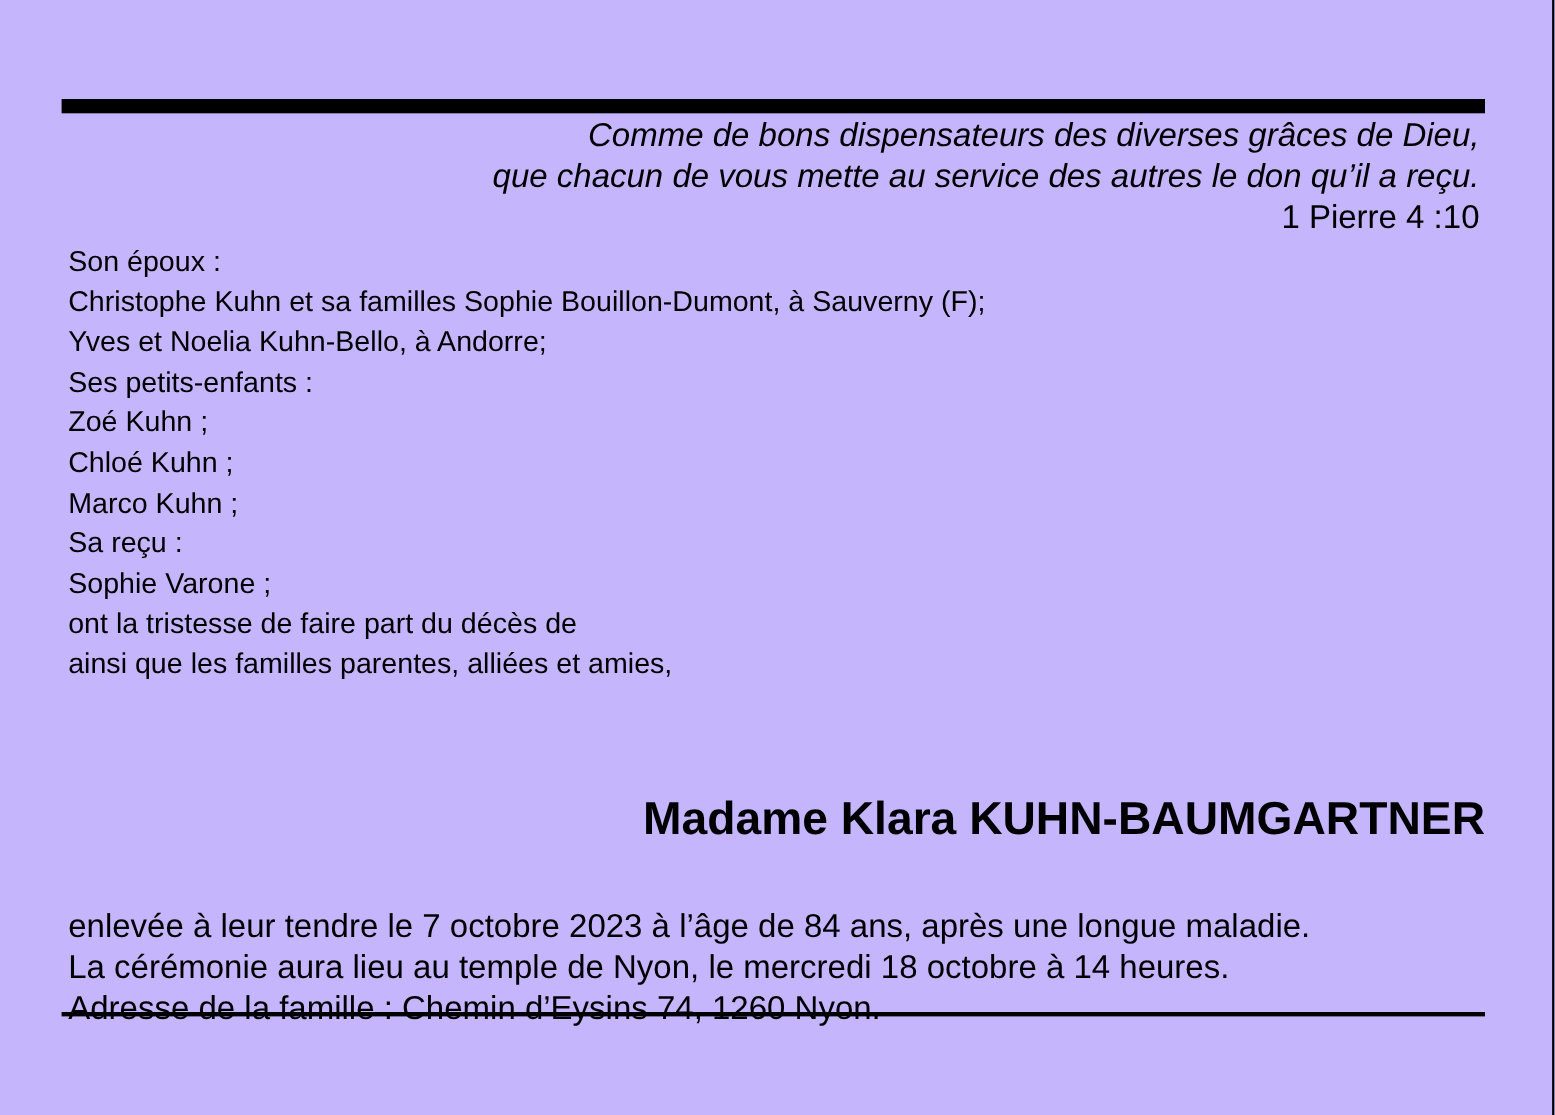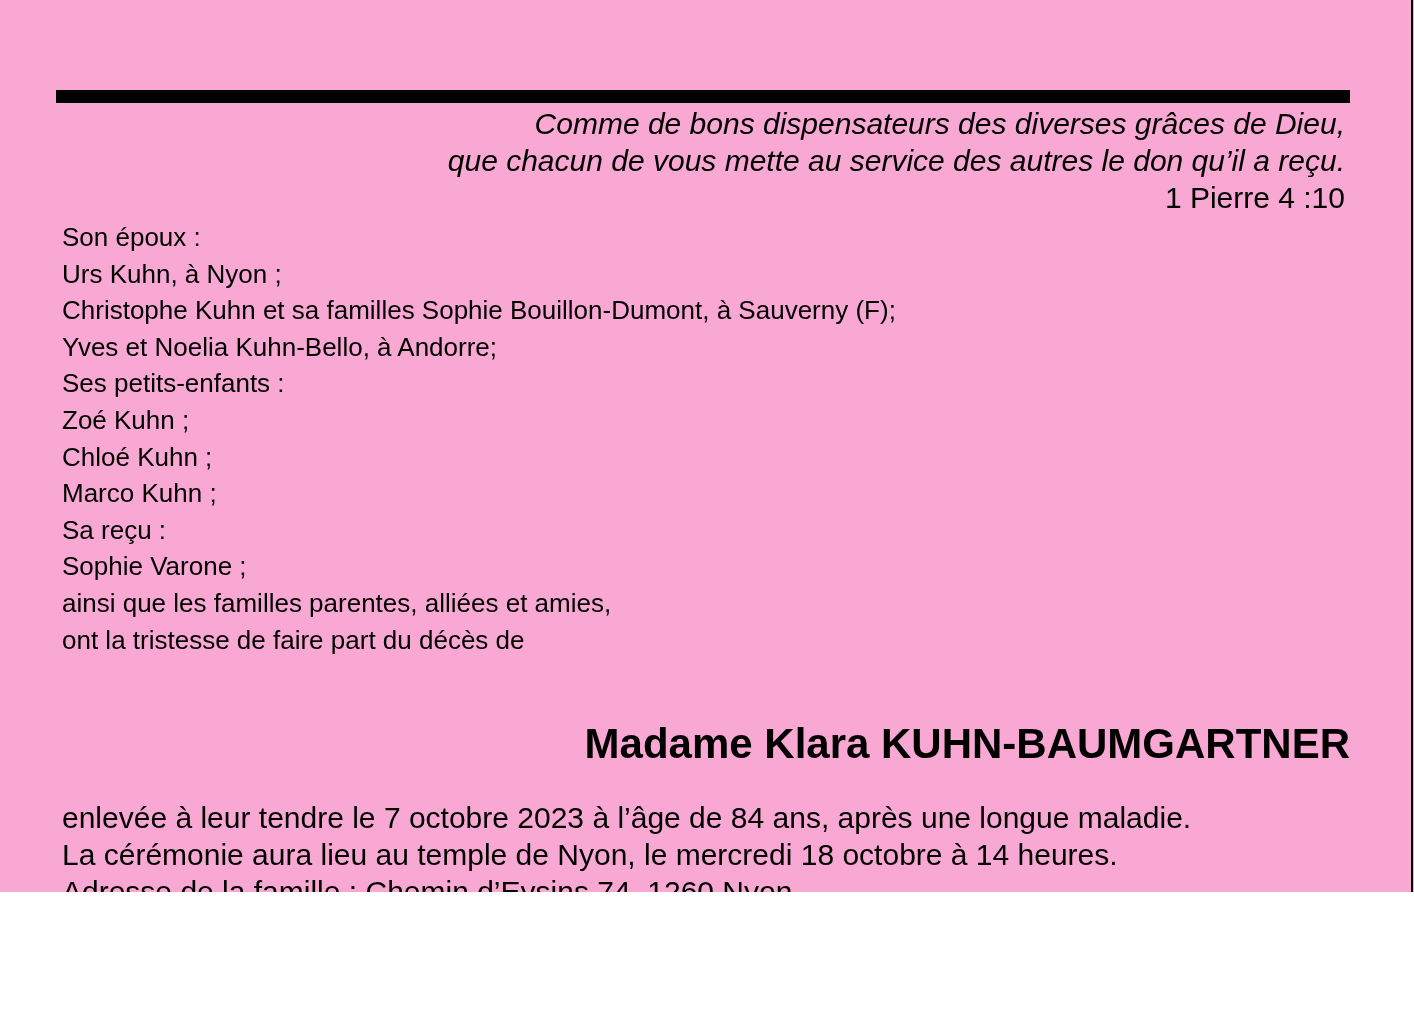--- a/index.html
+++ b/index.html
@@ -3,22 +3,22 @@
   <meta charset="utf-8">
   <style>
     html, body {
       margin: 0;
       padding: 0;
       background: #ffffff;
     }
     .page {
       position: relative;
       width: 1414px;
-      height: 892px;
-      background: #f9a8d4;
+      height: 1014px;
+      background: #c4b5fd;
       color: #000000;
       font-family: "Liberation Sans", "DejaVu Sans", sans-serif;
       overflow: hidden;
     }
     .top-rule {
       position: absolute;
       left: 56px;
       top: 90px;
       width: 1294px;
       height: 13px;
@@ -56,21 +56,21 @@
       margin: 0;
       text-align: right;
       font-size: 42px;
       font-weight: bold;
       line-height: 48px;
       white-space: nowrap;
     }
     .ceremony-block {
       position: absolute;
       left: 62px;
-      top: 799px;
+      top: 824px;
       font-size: 30px;
       line-height: 37px;
       white-space: nowrap;
     }
     .bottom-rule {
       position: absolute;
       left: 56px;
       top: 920px;
       width: 1294px;
       height: 4px;
@@ -93,31 +93,30 @@
   <div class="top-rule"></div>
 
   <div class="quote-block">
     <div class="quote-line-italic">Comme de bons dispensateurs des diverses grâces de Dieu,</div>
     <div class="quote-line-italic">que chacun de vous mette au service des autres le don qu’il a reçu.</div>
     <div class="quote-ref">1 Pierre 4 :10</div>
   </div>
 
   <div class="family-block">
     <div>Son époux :</div>
-    <div>Urs Kuhn, à Nyon ;</div>
     <div>Christophe Kuhn et sa familles Sophie Bouillon-Dumont, à Sauverny (F);</div>
     <div>Yves et Noelia Kuhn-Bello, à Andorre;</div>
     <div>Ses petits-enfants :</div>
     <div>Zoé Kuhn ;</div>
     <div>Chloé Kuhn ;</div>
     <div>Marco Kuhn ;</div>
     <div>Sa reçu :</div>
     <div>Sophie Varone ;</div>
+    <div>ont la tristesse de faire part du décès de</div>
     <div>ainsi que les familles parentes, alliées et amies,</div>
-    <div>ont la tristesse de faire part du décès de</div>
   </div>
 
   <h1 class="deceased-name">Madame Klara KUHN-BAUMGARTNER</h1>
 
   <div class="ceremony-block">
     <div>enlevée à leur tendre le 7 octobre 2023 à l’âge de 84 ans, après une longue maladie.</div>
     <div>La cérémonie aura lieu au temple de Nyon, le mercredi 18 octobre à 14 heures.</div>
     <div>Adresse de la famille : Chemin d’Eysins 74, 1260 Nyon.</div>
   </div>
 

